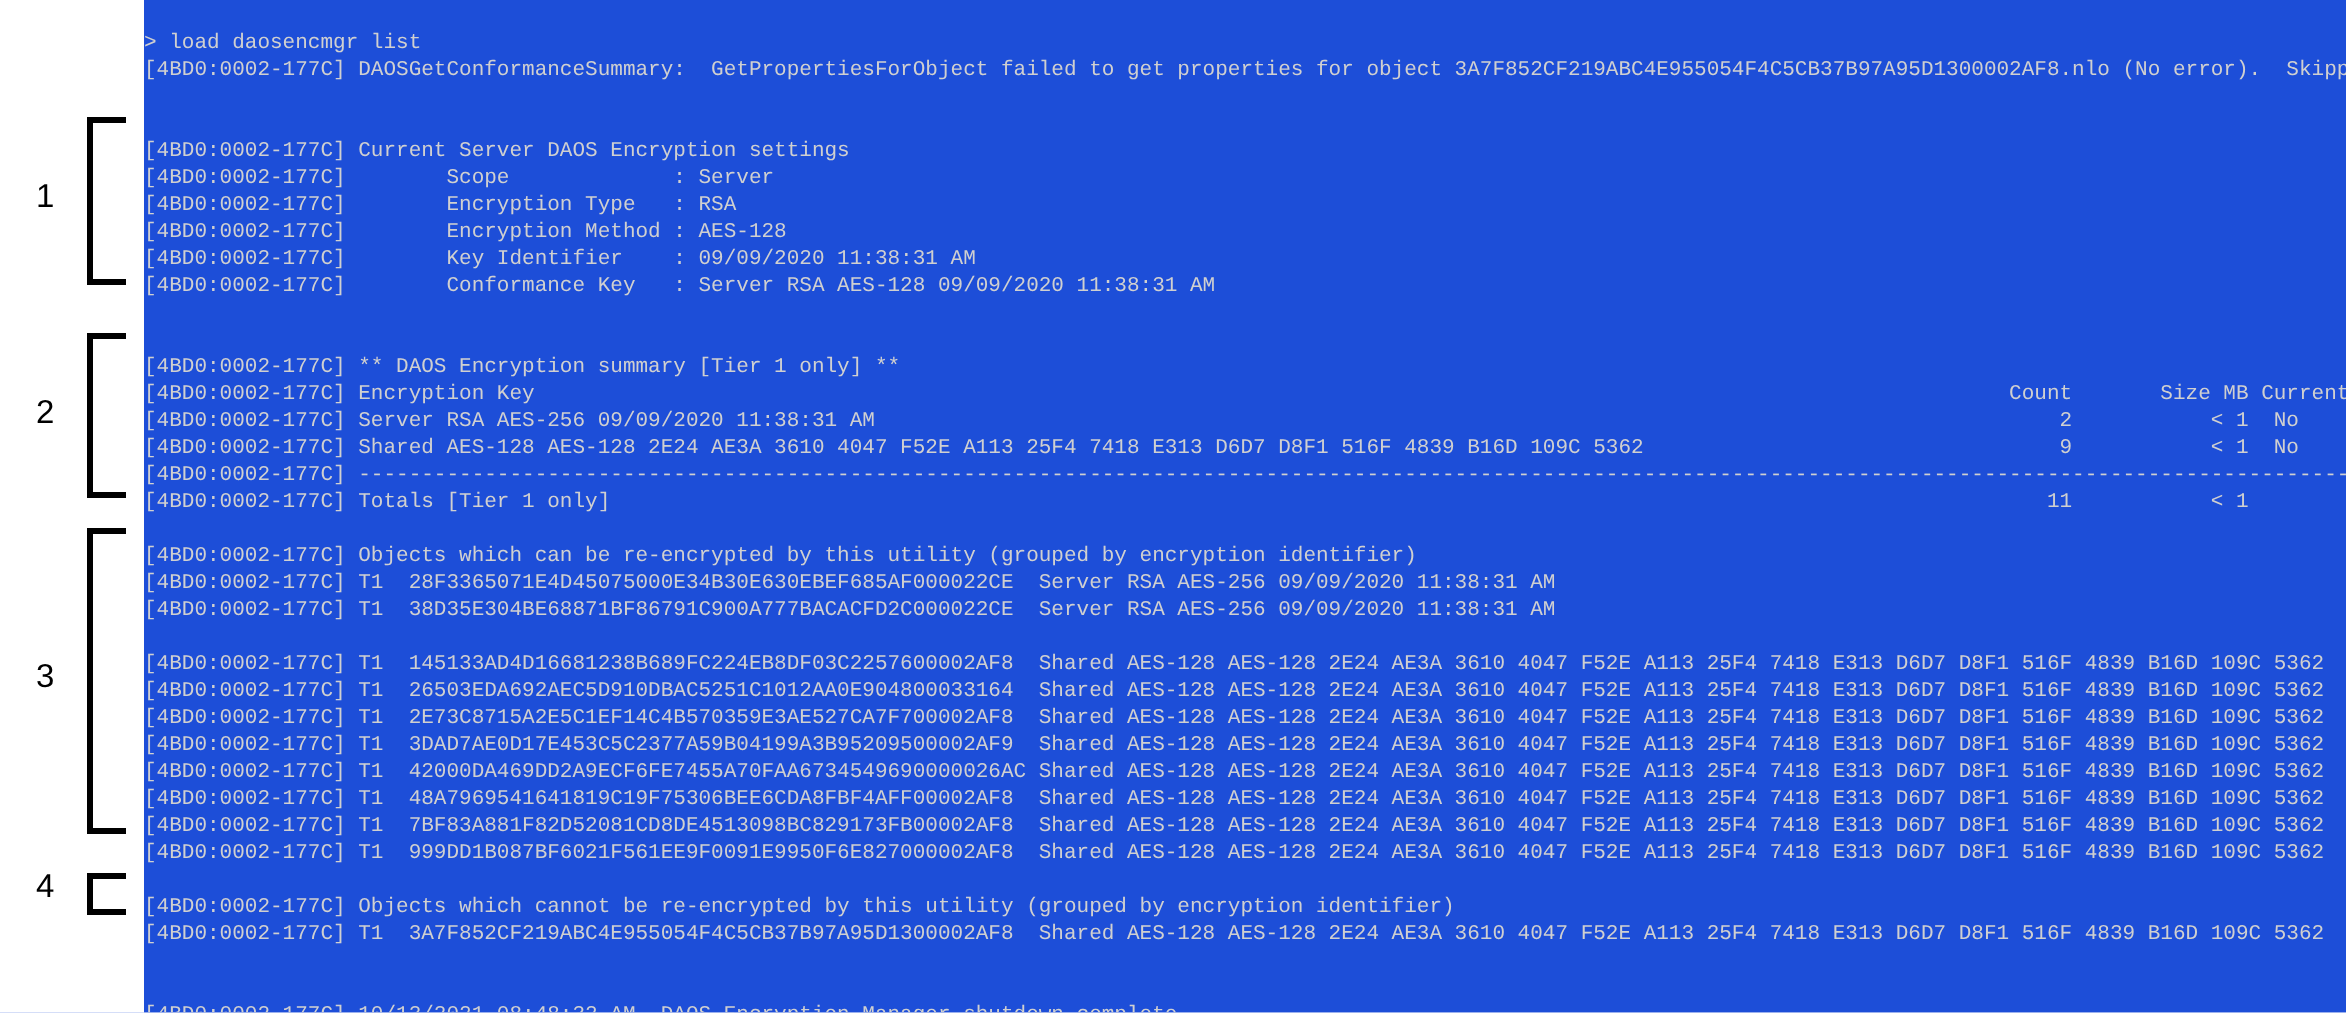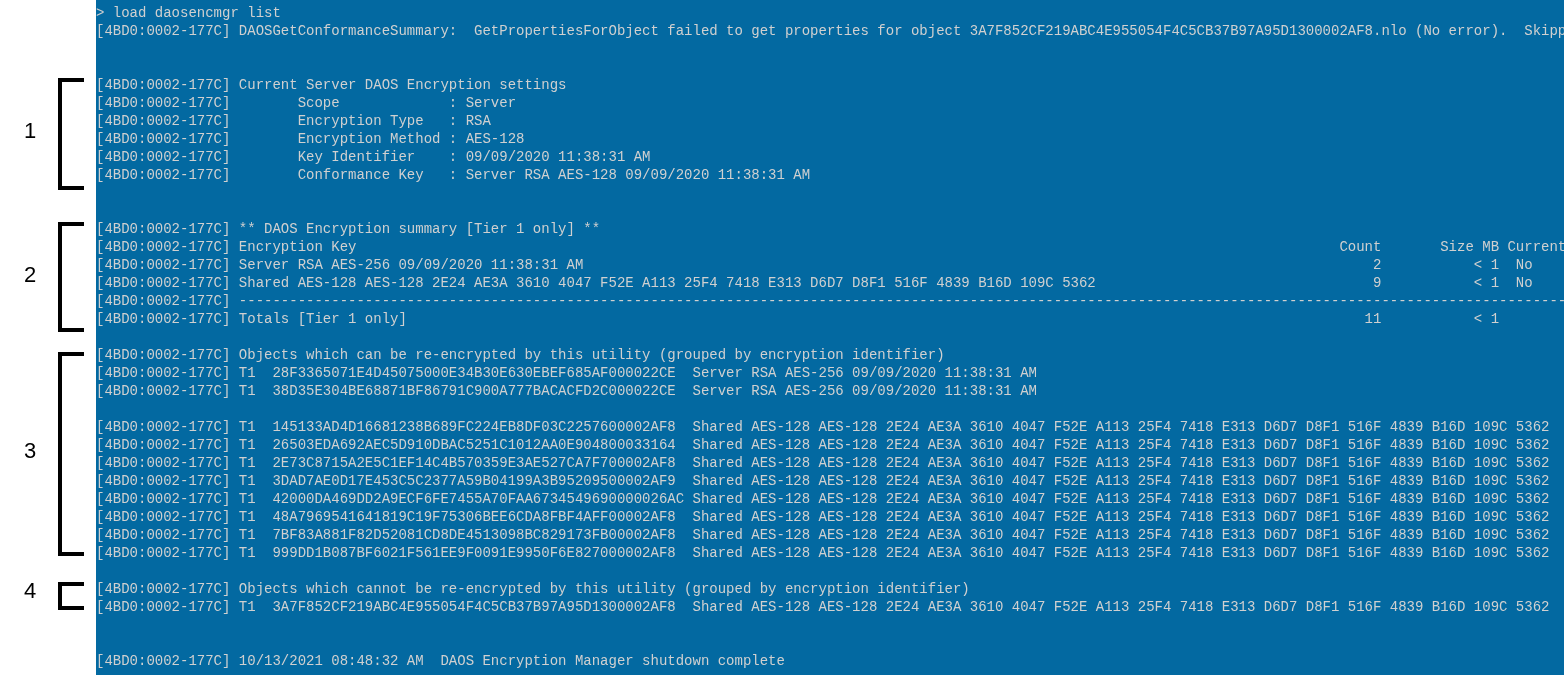--- a/index.html
+++ b/index.html
@@ -1,20 +1,20 @@
 <!DOCTYPE html>
 <html><head>
 <meta charset="utf-8">
 <style>
   html,body{margin:0;padding:0;background:#fff;width:1564px;height:675px;overflow:hidden}
   .root{display:flex;width:1564px;height:675px}
   .left-gutter{width:96px;flex:none;position:relative;background:#fff}
   .bracket{position:absolute;border:4px solid #000;border-right:none}
   .bracket-label{position:absolute;font:400 22px "Segoe UI",Arial,sans-serif;color:#000}
-  .term{flex:1;background:#0369a1;color:#d0d0d0;font:400 14px/18px "Consolas","Courier New",monospace;white-space:pre;overflow:hidden;padding-top:4px}
+  .term{flex:1;background:#1d4ed8;color:#d0d0d0;font:400 14px/18px "Consolas","Courier New",monospace;white-space:pre;overflow:hidden;padding-top:20px}
   .term .row{height:18px}
 </style>
 </head>
 <body>
 
 <div class="root">
   <div class="left-gutter" id="gutter">
       <div class="bracket" style="left: 58px; width: 22px; top: 78px; height: 104px;"></div>
       <div class="bracket-label" style="left: 24px; top: 118px;">1</div>
       <div class="bracket" style="left: 58px; width: 22px; top: 222px; height: 102px;"></div>

